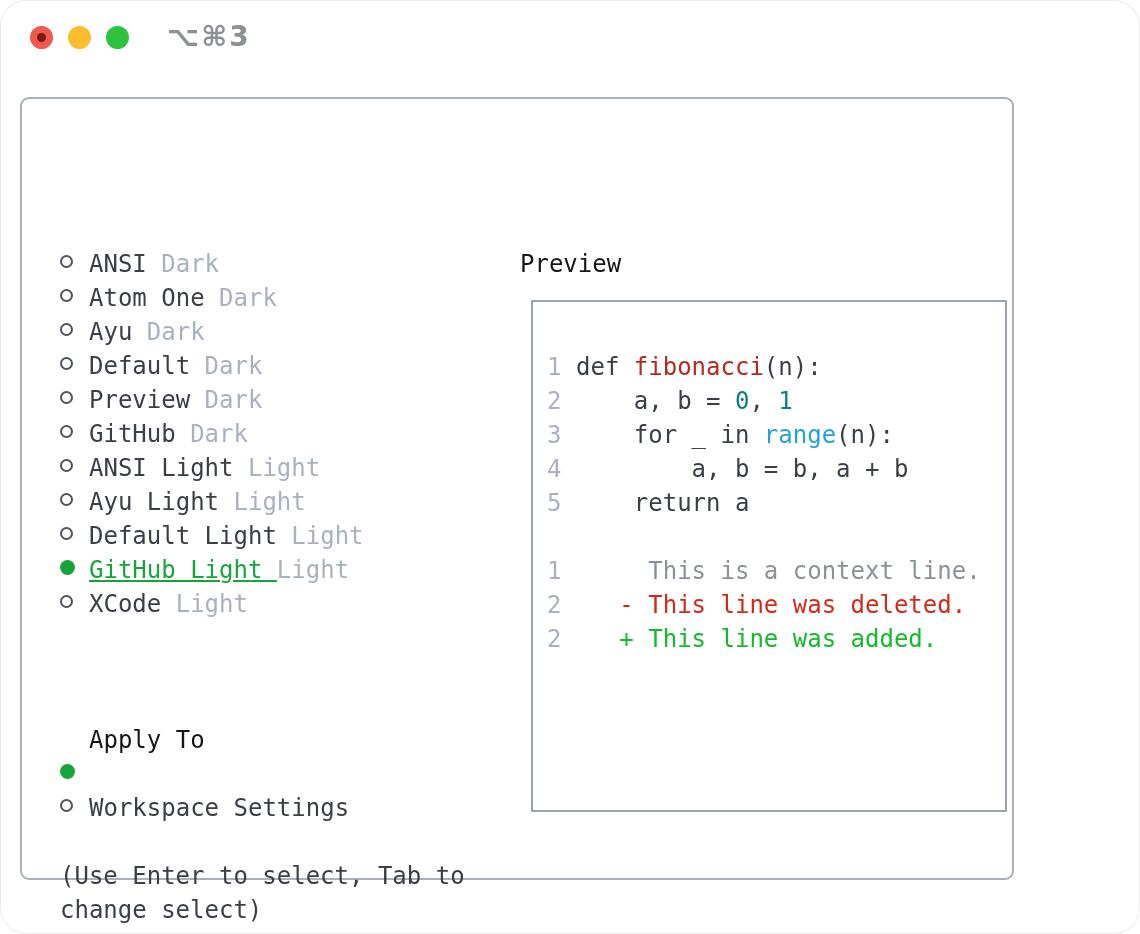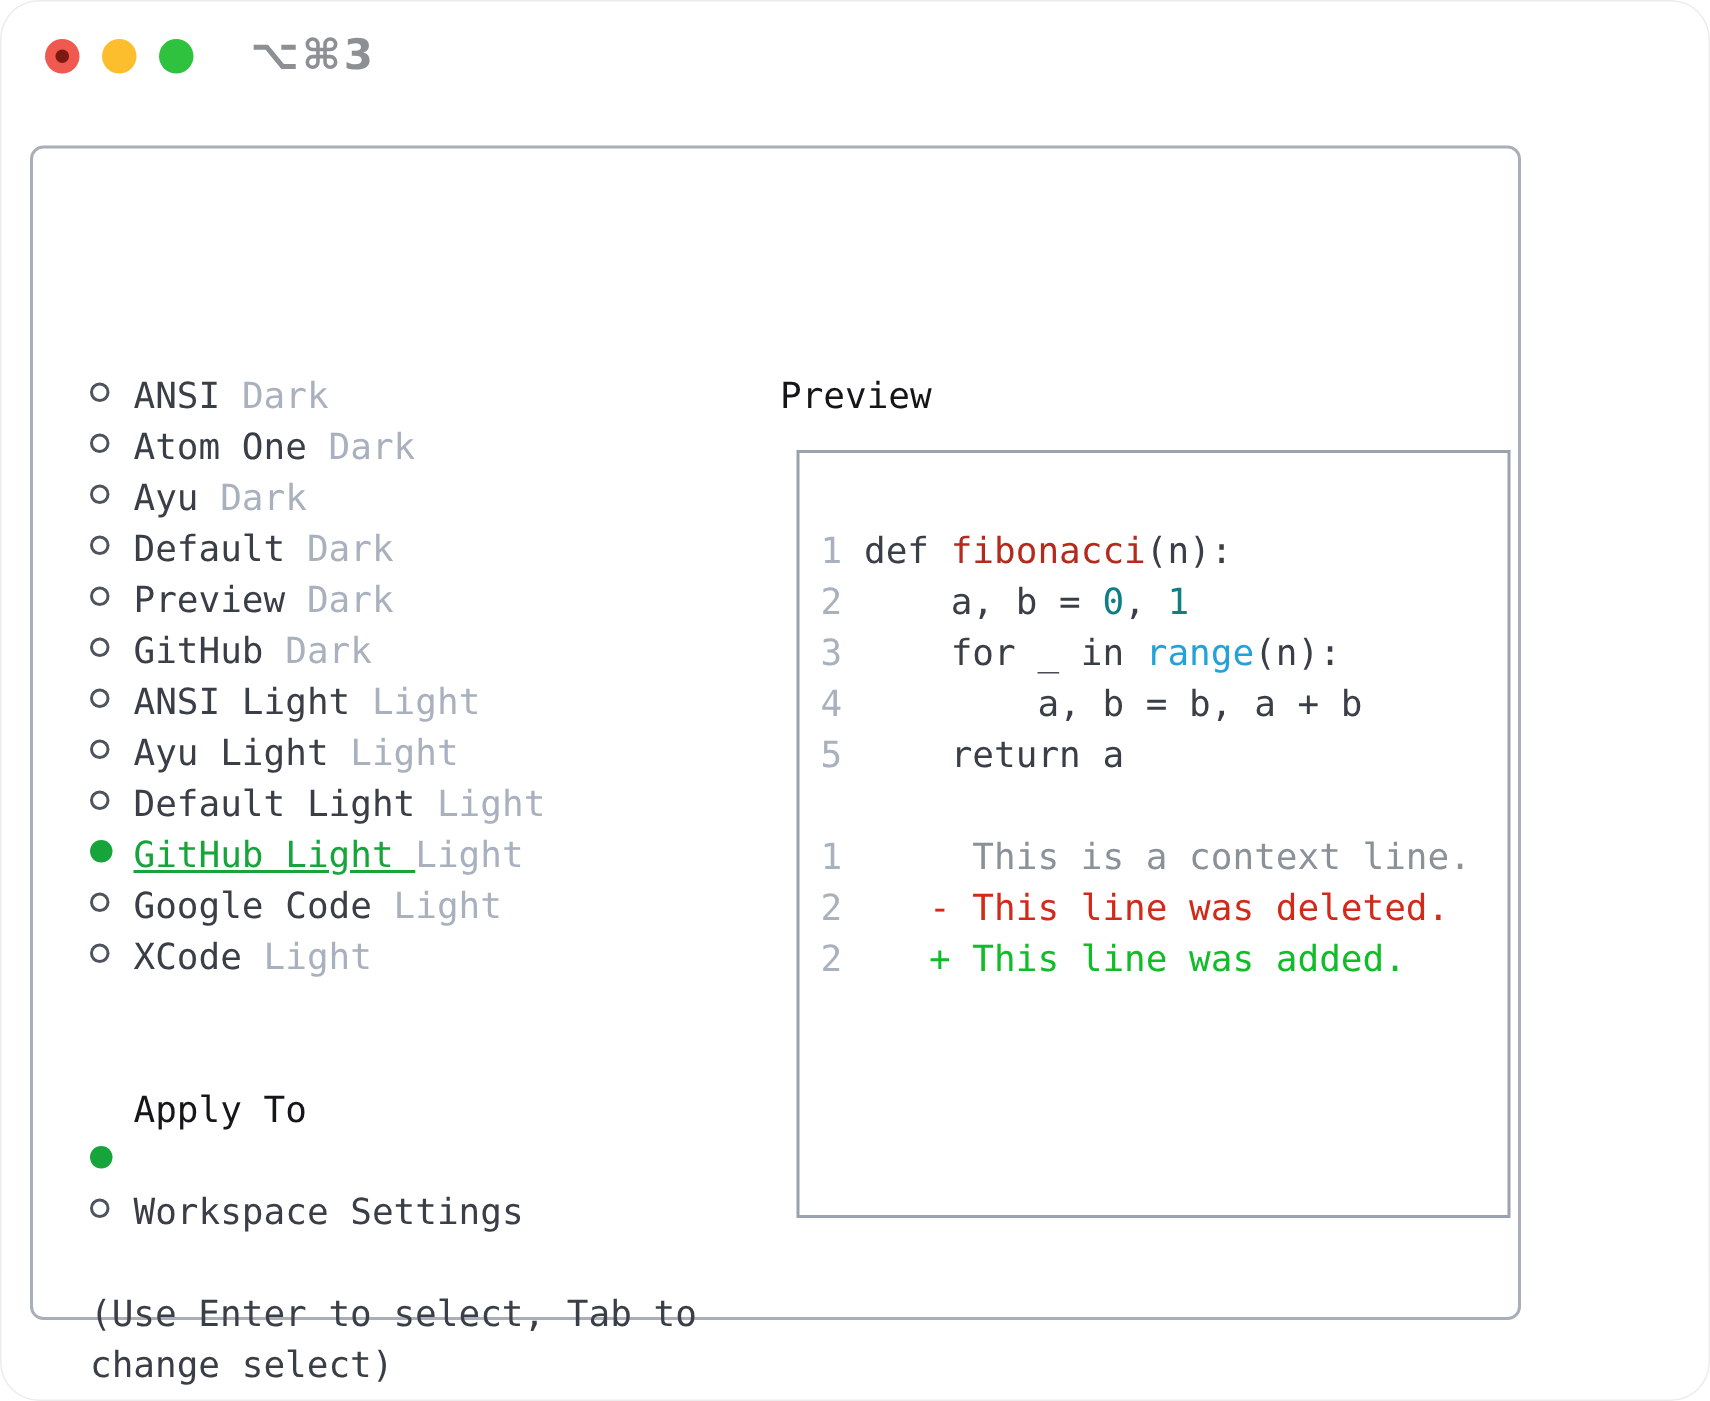--- a/index.html
+++ b/index.html
@@ -72,21 +72,20 @@
           <div class="mono-row"><span class="bullet"><span class="ring"></span></span><span class="t-name">ANSI </span><span class="t-suffix">Dark</span></div>
           <div class="mono-row"><span class="bullet"><span class="ring"></span></span><span class="t-name">Atom One </span><span class="t-suffix">Dark</span></div>
           <div class="mono-row"><span class="bullet"><span class="ring"></span></span><span class="t-name">Ayu </span><span class="t-suffix">Dark</span></div>
           <div class="mono-row"><span class="bullet"><span class="ring"></span></span><span class="t-name">Default </span><span class="t-suffix">Dark</span></div>
           <div class="mono-row"><span class="bullet"><span class="ring"></span></span><span class="t-name">Preview </span><span class="t-suffix">Dark</span></div>
           <div class="mono-row"><span class="bullet"><span class="ring"></span></span><span class="t-name">GitHub </span><span class="t-suffix">Dark</span></div>
           <div class="mono-row"><span class="bullet"><span class="ring"></span></span><span class="t-name">ANSI Light </span><span class="t-suffix">Light</span></div>
           <div class="mono-row"><span class="bullet"><span class="ring"></span></span><span class="t-name">Ayu Light </span><span class="t-suffix">Light</span></div>
           <div class="mono-row"><span class="bullet"><span class="ring"></span></span><span class="t-name">Default Light </span><span class="t-suffix">Light</span></div>
           <div class="mono-row"><span class="bullet"><span class="dot"></span></span><span class="t-name sel">GitHub Light </span><span class="t-suffix">Light</span></div>
-          <div class="mono-row"><span class="bullet"><span class="ring"></span></span><span class="t-name">Google Code </span><span class="t-suffix">Light</span></div>
           <div class="mono-row"><span class="bullet"><span class="ring"></span></span><span class="t-name">XCode </span><span class="t-suffix">Light</span></div>
         </div>
     </div>
 
     <div class="apply-col">
       <div class="mono-row apply-hdr">Apply To</div>
       <div id="apply-items">
           <div class="mono-row"><span class="bullet"><span class="dot"></span></span></div>
           <div class="mono-row"><span class="bullet"><span class="ring"></span></span><span class="opt-label">Workspace Settings</span></div>
         </div>

